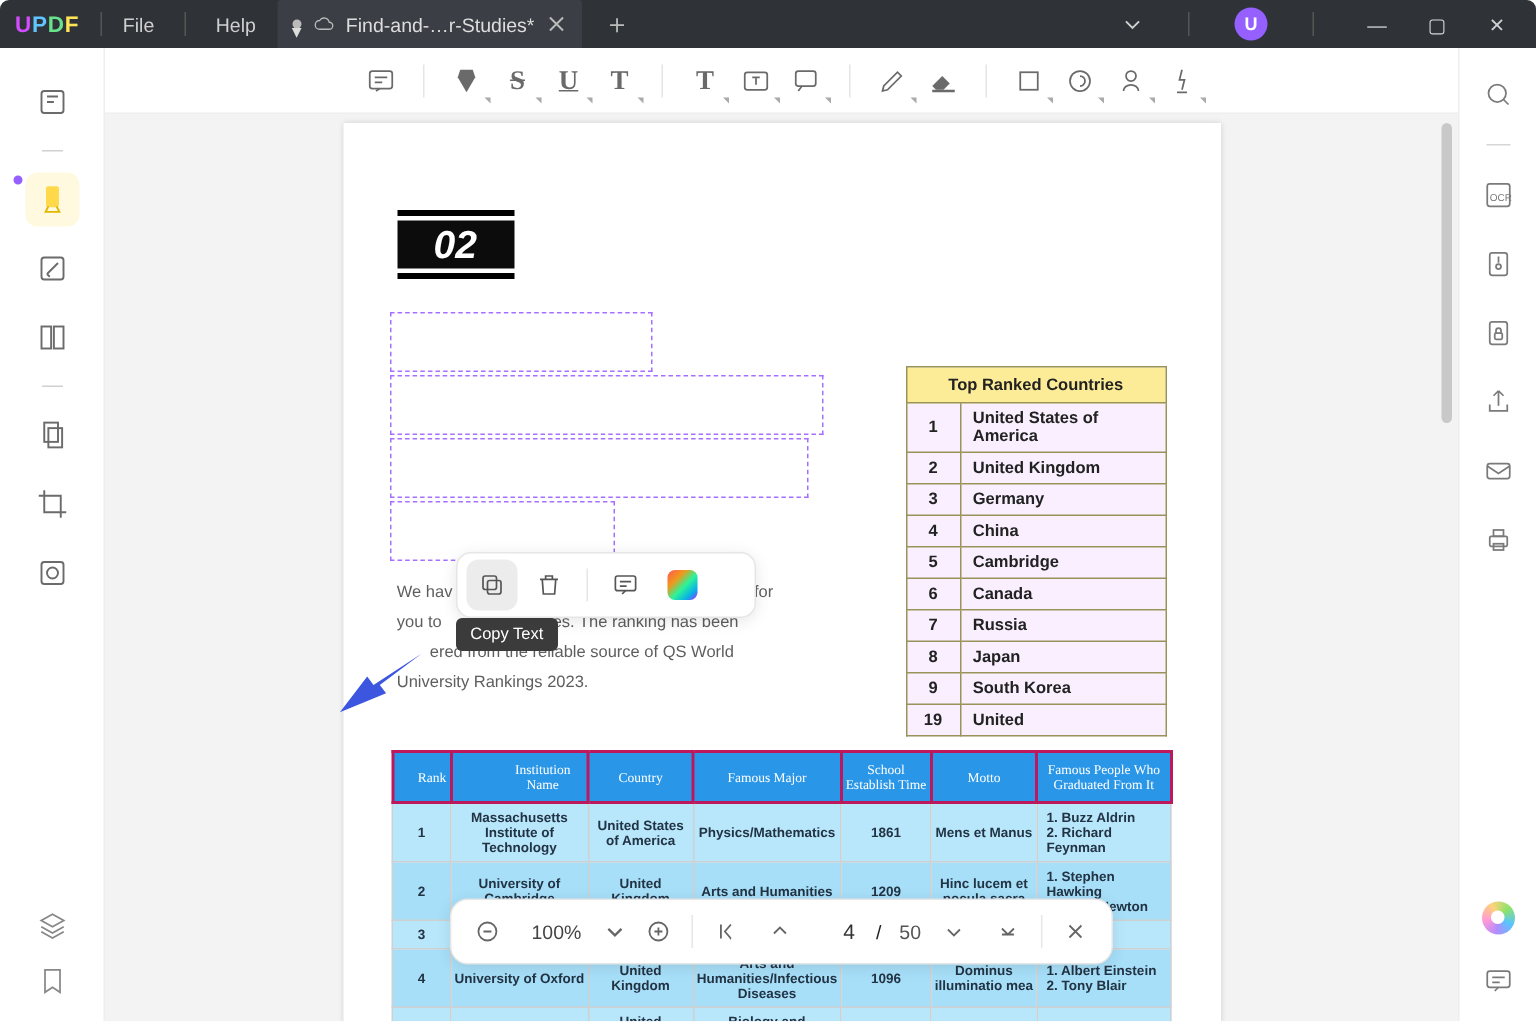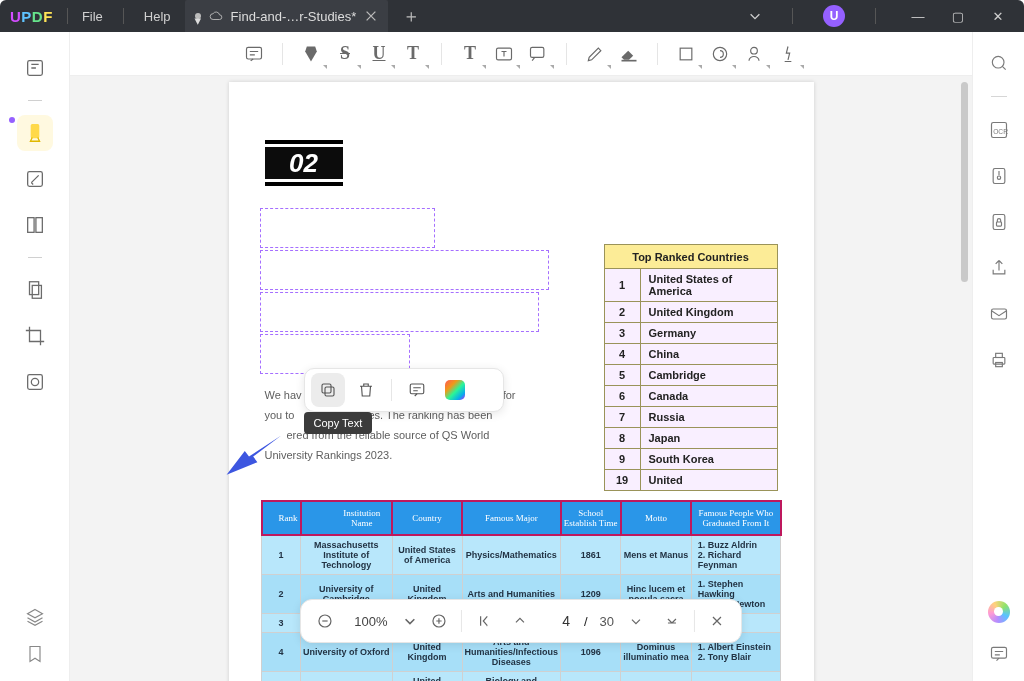--- a/index.html
+++ b/index.html
@@ -493,21 +493,21 @@
                 <path d="M7 5l6 7-6 7M7 5h1M17 5v14" transform="rotate(180 12 12)"></path>
               </svg>
             </div>
         <div class="nbtn">
               <svg viewBox="0 0 24 24">
                 <path d="M6 14l6-6 6 6"></path>
               </svg>
             </div>
         <input value="4" style="">
         <span style="margin:0 4px;">/</span>
-        <span class="pg-total">30</span>
+        <span class="pg-total">50</span>
         <div class="nbtn">
               <svg viewBox="0 0 24 24">
                 <path d="M6 10l6 6 6-6"></path>
               </svg>
             </div>
         <div class="nbtn">
               <svg viewBox="0 0 24 24">
                 <path d="M6 9l6 6 6-6M6 15h12"></path>
               </svg>
             </div>

